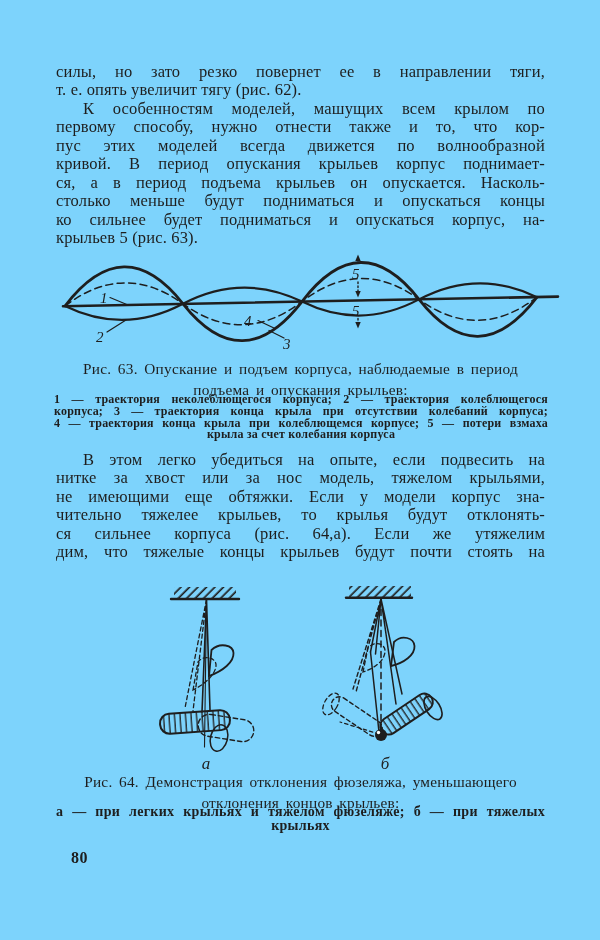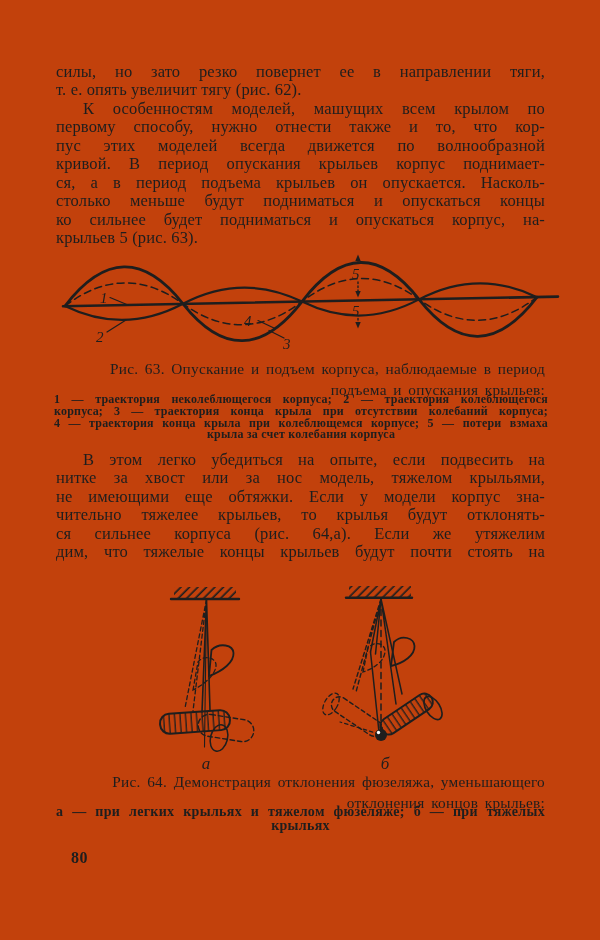--- a/index.html
+++ b/index.html
@@ -1,33 +1,33 @@
 <!DOCTYPE html>
 <html><head>
 <meta charset="utf-8">
 <style>
   html,body { margin:0; padding:0; background:#d8d8d8; }
   .page {
     position:relative; width:600px; height:940px;
-    background:#c2410c; color:#1e1e1e;
+    background:#7dd3fc; color:#1e1e1e;
     font-family:"Liberation Serif", serif;
     overflow:hidden; margin:0 auto;
   }
   .abs { position:absolute; }
   .p-block { position:absolute; left:56px; width:489px; }
   .bl {
     font-size:16.5px; line-height:18.45px;
     letter-spacing:0.15px;
     text-align:justify; text-align-last:justify;
   }
   .bl.noj { text-align-last:left; }
   .bl.indent { text-indent:27px; }
   .cap {
     font-size:15.3px; line-height:21px;
-    text-align:right; letter-spacing:0.25px; word-spacing:2.5px;
+    text-align:center; letter-spacing:0.25px; word-spacing:2.5px;
   }
   .lg {
     font-size:12px; font-weight:bold; line-height:11.75px;
     letter-spacing:0.2px;
     text-align:justify; text-align-last:justify;
   }
   .lg.center { text-align:left; text-align-last:center; }
   .lg2 {
     font-size:14px; line-height:13.8px; letter-spacing:0.3px; word-spacing:3px;
     text-align:justify; text-align-last:justify;font-weight:bold;

